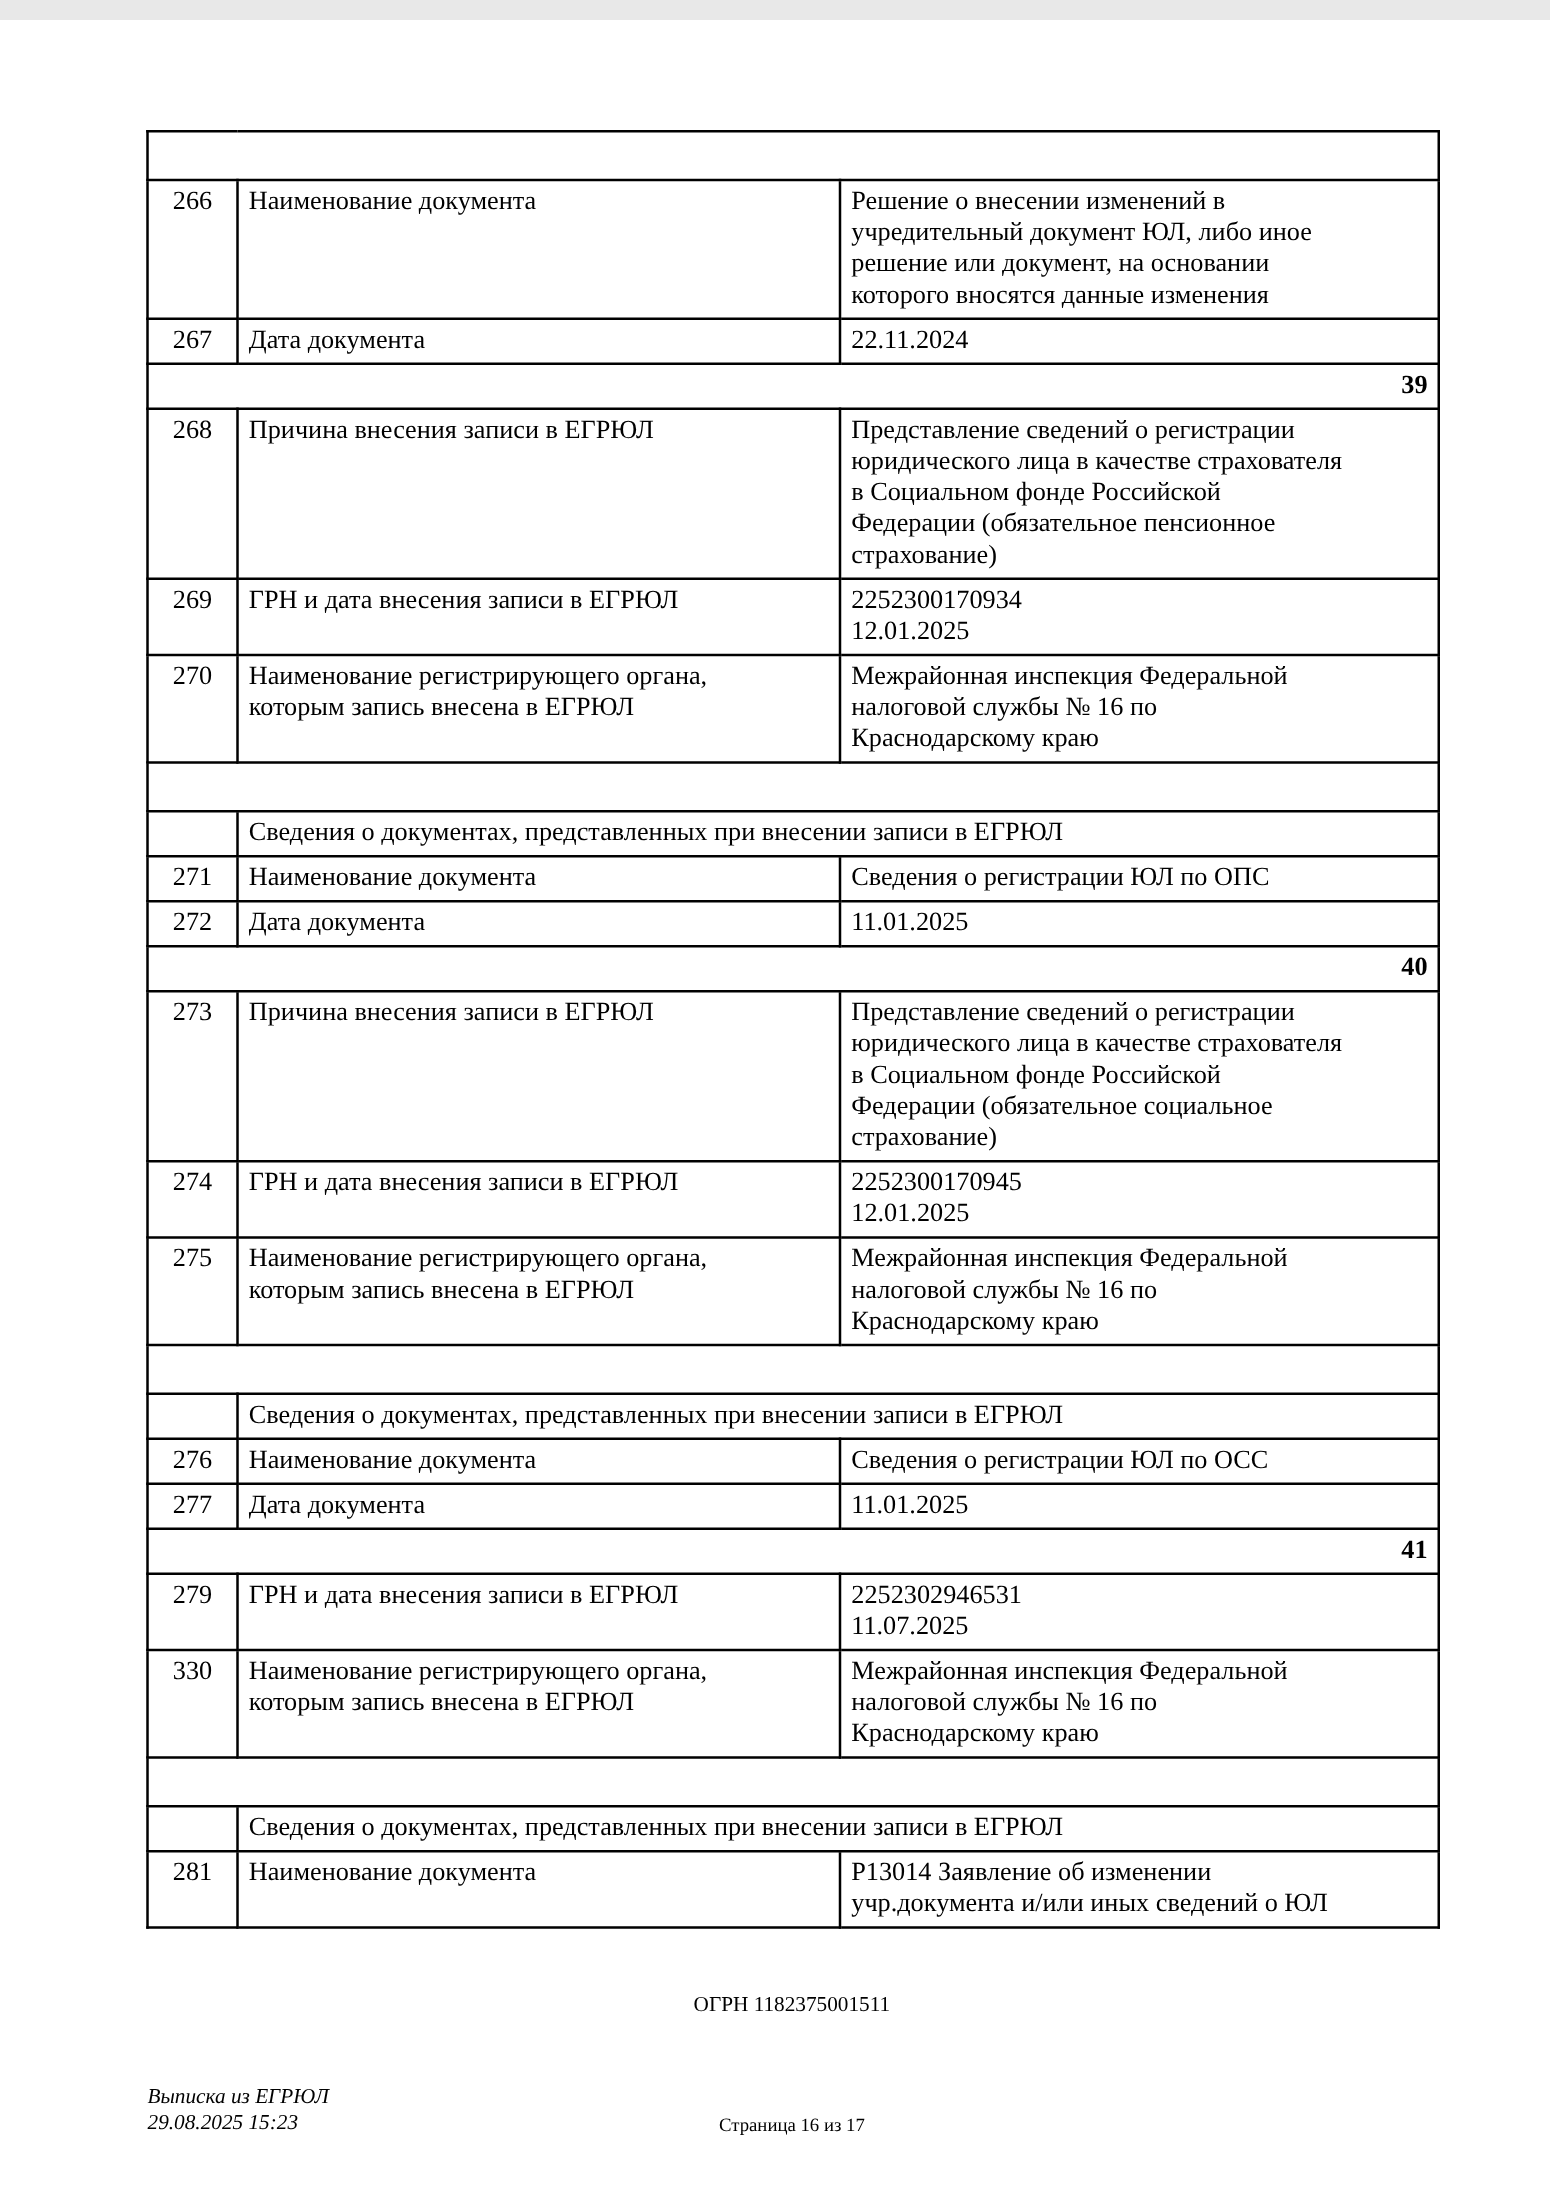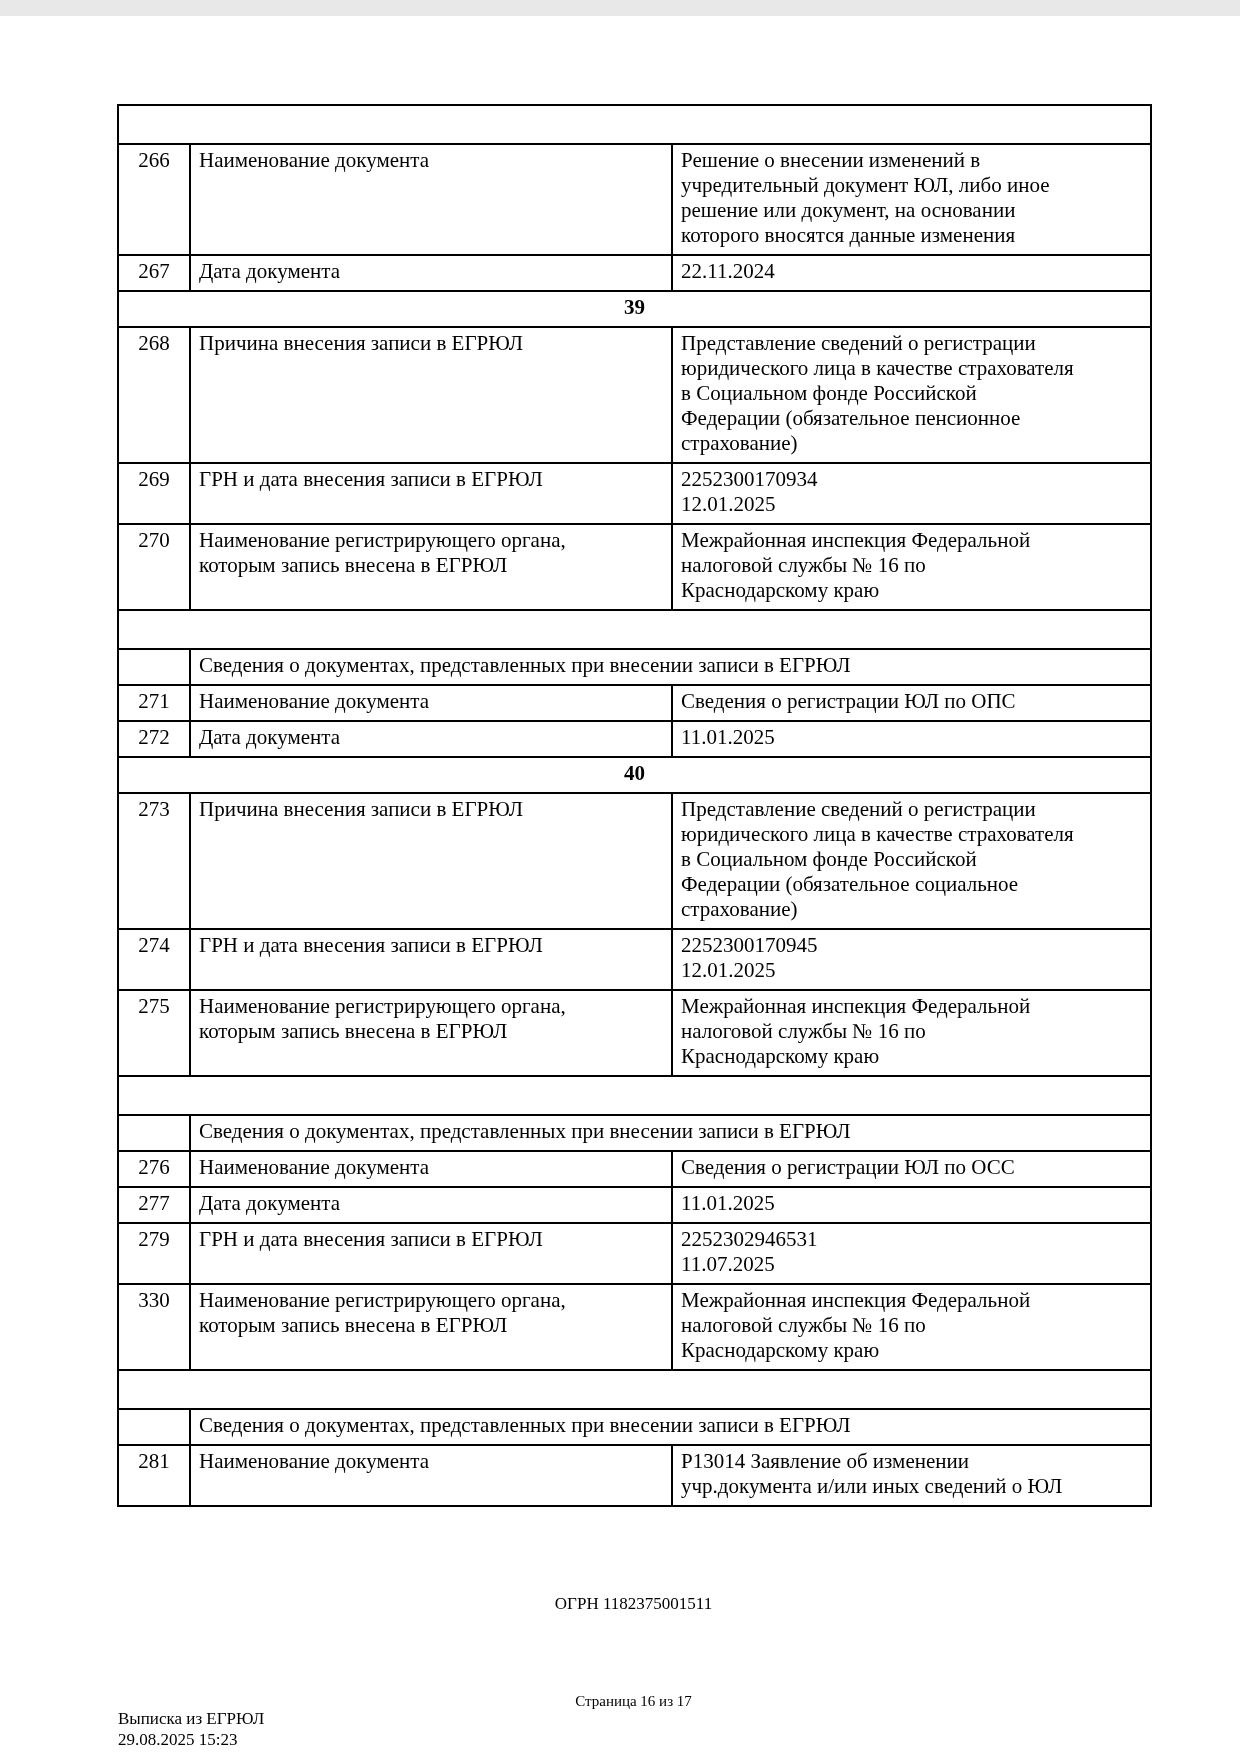--- a/index.html
+++ b/index.html
@@ -34,35 +34,36 @@
   td.num {
     text-align: center;
     padding-left: 2px;
     padding-right: 2px;
   }
   td.empty {
     height: 28px;
     padding: 0;
   }
   td.section {
-    text-align: center;
+    text-align: right;
     font-weight: bold;
     white-space: normal;
     padding: 2px 8px 3px 8px;
   }
   td.ghead {
     white-space: normal;
   }
   .footer-left {
     position: absolute;
     left: 118px;
-    top: 1692px;
+    top: 1650px;
     font-size: 17px;
     line-height: 21px;
     white-space: nowrap;
+    font-style: italic;
   }
   .footer-center {
     position: absolute;
     left: 117px;
     top: 1577px;
     width: 1033px;
     text-align: center;
     font-size: 17px;
     line-height: 21px;
   }
@@ -184,20 +185,23 @@
           <td class="num">276</td>
           <td class="label">Наименование документа</td>
           <td class="value">Сведения о регистрации ЮЛ по ОСС</td>
         </tr>
         <tr>
           <td class="num">277</td>
           <td class="label">Дата документа</td>
           <td class="value">11.01.2025</td>
         </tr>
         <tr>
+          <td class="section" colspan="3">41</td>
+        </tr>
+        <tr>
           <td class="num">279</td>
           <td class="label">ГРН и дата внесения записи в ЕГРЮЛ</td>
           <td class="value">2252302946531
 11.07.2025</td>
         </tr>
         <tr>
           <td class="num">330</td>
           <td class="label">Наименование регистрирующего органа,
 которым запись внесена в ЕГРЮЛ</td>
           <td class="value">Межрайонная инспекция Федеральной

